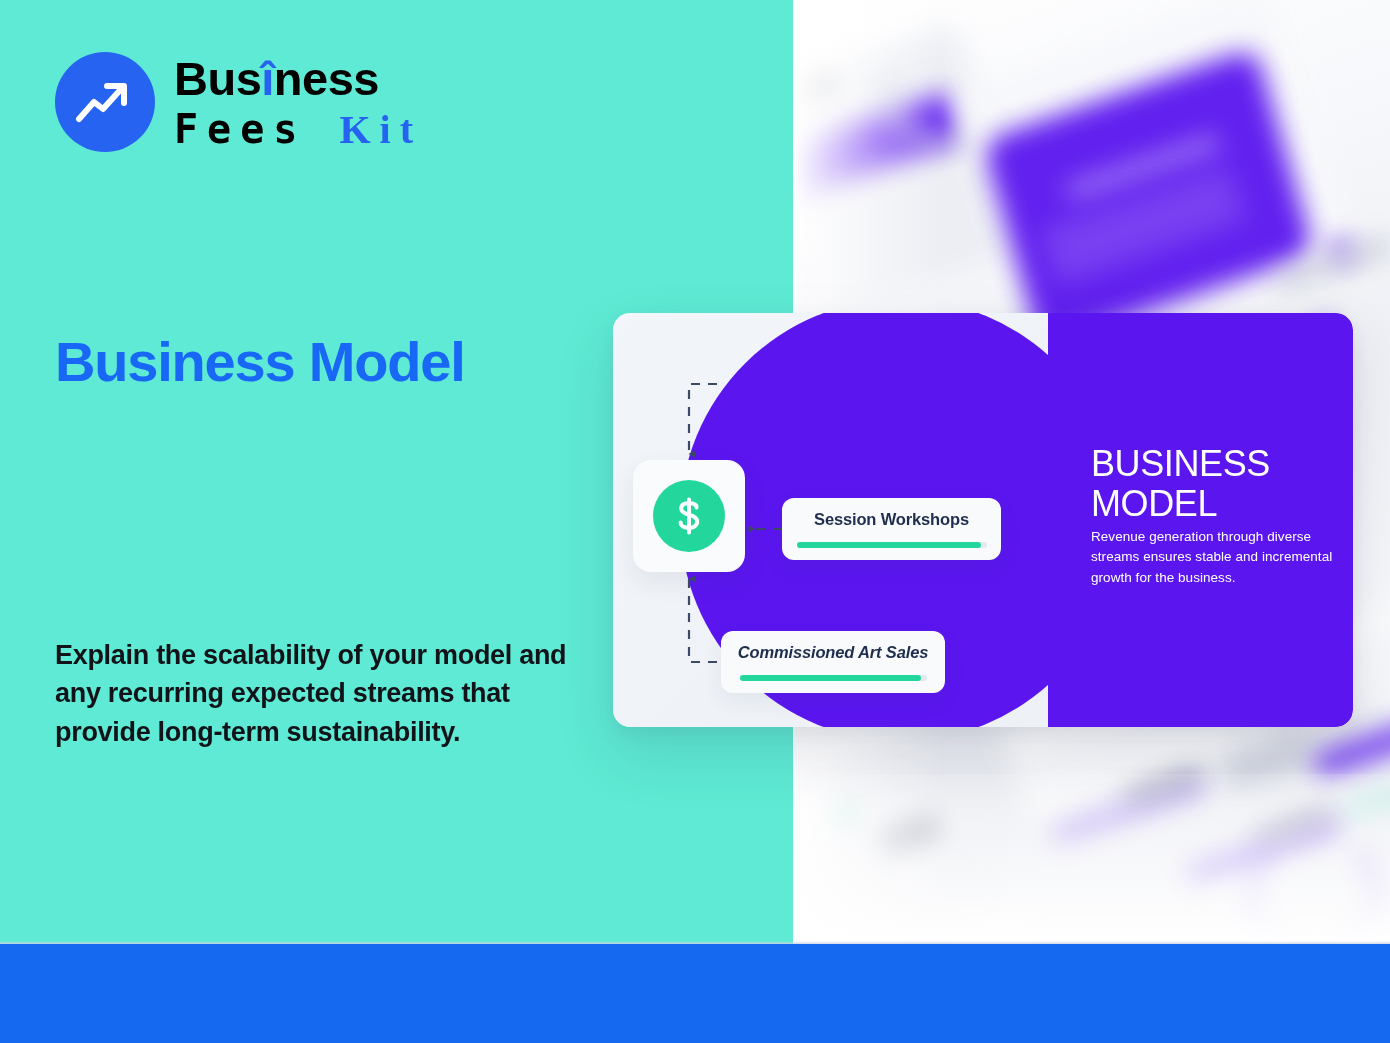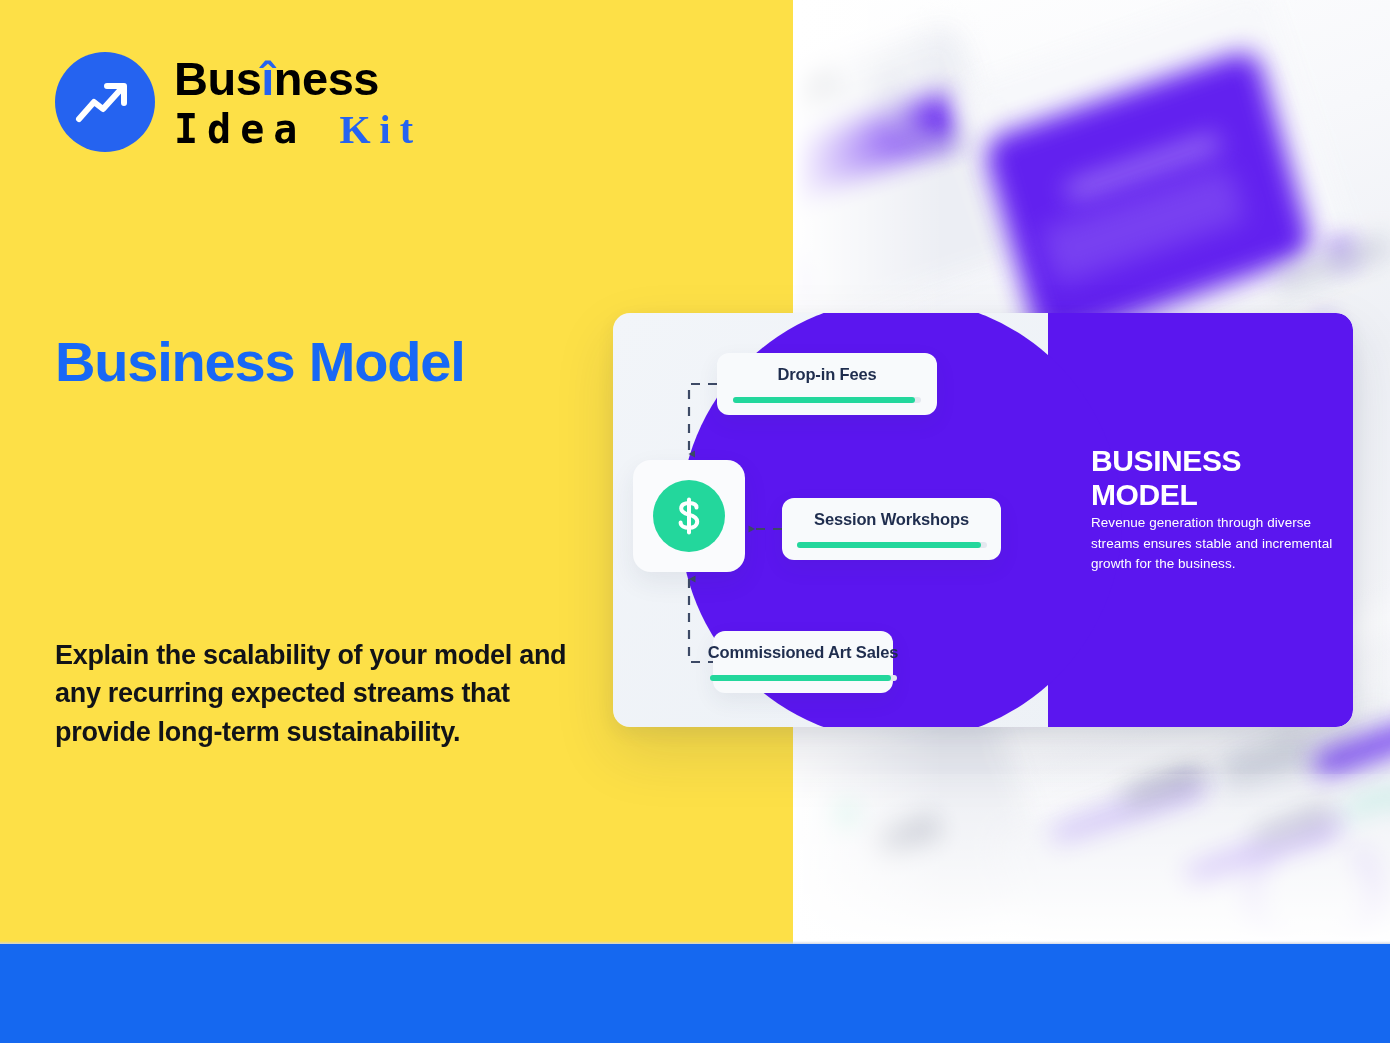--- a/index.html
+++ b/index.html
@@ -5,21 +5,21 @@
   html,body{margin:0;padding:0;}
   body{
     width:1390px;height:1043px;
     background:#ffffff;
     font-family:"Liberation Sans", sans-serif;
     overflow:hidden;
     position:relative;
   }
 
   
-  .page{position:absolute;inset:0;background:#fde047;overflow:hidden;}
+  .page{position:absolute;inset:0;background:#5eead4;overflow:hidden;}
 
   
   .bg-photo{
     position:absolute;left:793px;top:0;width:597px;height:944px;
     background:#f3f4f7;
     overflow:hidden;
   }
   .bg-photo .wash{
     position:absolute;inset:0;
     background:
@@ -95,21 +95,21 @@
   .purple-panel{
     position:absolute;right:0;top:0;width:305px;height:414px;
     background:#5b16ef;
     border-top-right-radius:17px;border-bottom-right-radius:17px;
   }
   .purple-bulge{
     position:absolute;right:231px;top:-14px;width:442px;height:442px;
     background:#5b16ef;border-radius:50%;
   }
   .purple-content{position:absolute;left:478px;top:131px;width:258px;z-index:3;}
-  .pm-title{color:#ffffff;font-size:30px;font-weight:bold;line-height:1.12;
+  .pm-title{color:#ffffff;font-size:36px;font-weight:normal;line-height:1.12;
     letter-spacing:-0.4px;white-space:pre-line;}
   .pm-desc{color:#ffffff;font-size:13.5px;line-height:1.52;margin-top:2px;
     width:244px;letter-spacing:.05px;}
 
   
   .money-node{
     position:absolute;left:20px;top:147px;width:112px;height:112px;border-radius:18px;
     background:#fafbfd;
     box-shadow:0 10px 26px rgba(40,50,80,.08);
     display:flex;align-items:center;justify-content:center;z-index:4;
@@ -126,21 +126,21 @@
   }
   .item-label{color:#1f2d4e;font-size:16.5px;font-weight:bold;letter-spacing:-0.15px;
     white-space:nowrap;}
   .item-track{height:6.5px;border-radius:4px;background:#e4e8ef;margin-top:13px;position:relative;}
   .item-fill{position:absolute;left:0;top:0;height:100%;border-radius:4px;background:#23d79c;}
 
   .card-a{left:104px;top:40px;width:220px;height:62px;}
   .card-a .item-track{width:188px;}
   .card-b{left:169px;top:185px;width:219px;height:62px;align-items:center;}
   .card-b .item-track{width:190px;}
-  .card-c{left:100px;top:318px;width:180px;height:62px;}
+  .card-c{left:108px;top:318px;width:224px;height:62px;font-style:italic;}
   .card-c .item-track{width:187px;}
 
   
   .connectors{position:absolute;left:0;top:0;width:740px;height:414px;z-index:2;}
 
   
   .bottom-bar{position:absolute;left:0;top:944px;width:1390px;height:99px;background:#1568f0;}
   .bar-hairline{position:absolute;left:0;top:941px;width:1390px;height:3px;
     background:linear-gradient(to bottom,rgba(220,226,238,.0),rgba(205,212,228,.9));}
 </style>
@@ -187,21 +187,21 @@
 
     <div class="logo">
       <div class="logo-mark">
         <svg width="62" height="62" viewBox="0 0 62 62" aria-hidden="true">
           <path d="M5 48 L20 31 L29 38 L48 17" fill="none" stroke="#ffffff" stroke-width="6" stroke-linecap="round" stroke-linejoin="round"></path>
           <path d="M33 15 L50 15 L50 32" fill="none" stroke="#ffffff" stroke-width="6" stroke-linecap="round" stroke-linejoin="round"></path>
         </svg>
       </div>
       <div class="logo-words">
         <div class="logo-line1"><span>Bus</span><span class="hat">î</span><span>ness</span></div>
-        <div class="logo-line2"><span>Idea</span> <span class="kit">Kit</span></div>
+        <div class="logo-line2"><span>Fees</span> <span class="kit">Kit</span></div>
       </div>
     </div>
 
     <h1 class="headline">Business Model</h1>
 
     <p class="para para-2">Explain the scalability of your model and any recurring expected streams that provide long-term sustainability.</p>
   </div>
 
   <div class="diagram-card">
 
@@ -238,26 +238,20 @@
       <div class="money-circle">
         <svg width="44" height="44" viewBox="0 0 44 44" aria-hidden="true">
           <path d="M22 5.5 L22 38.5" stroke="#ffffff" stroke-width="4" stroke-linecap="round" fill="none"></path>
           <path d="M29.5 13.5 C29.5 10.3 26.2 9 22 9 C17.8 9 14.2 10.6 14.2 14.4
                    C14.2 18.4 18.2 19.6 22 20.6 C26.2 21.7 30.2 23.2 30.2 27.6
                    C30.2 31.8 26.4 33.8 22 33.8 C17.4 33.8 13.6 32 13.6 28.6" stroke="#ffffff" stroke-width="4" stroke-linecap="round" fill="none"></path>
         </svg>
       </div>
     </div>
 
-    <div class="item-card card-a">
-      <div class="item-label">Drop-in Fees</div>
-      <div class="item-track">
-        <div class="item-fill" style="width:97%"></div>
-      </div>
-    </div>
 
     <div class="item-card card-b">
       <div class="item-label">Session Workshops</div>
       <div class="item-track">
         <div class="item-fill" style="width:97%"></div>
       </div>
     </div>
 
     <div class="item-card card-c">
       <div class="item-label">Commissioned Art Sales</div>

